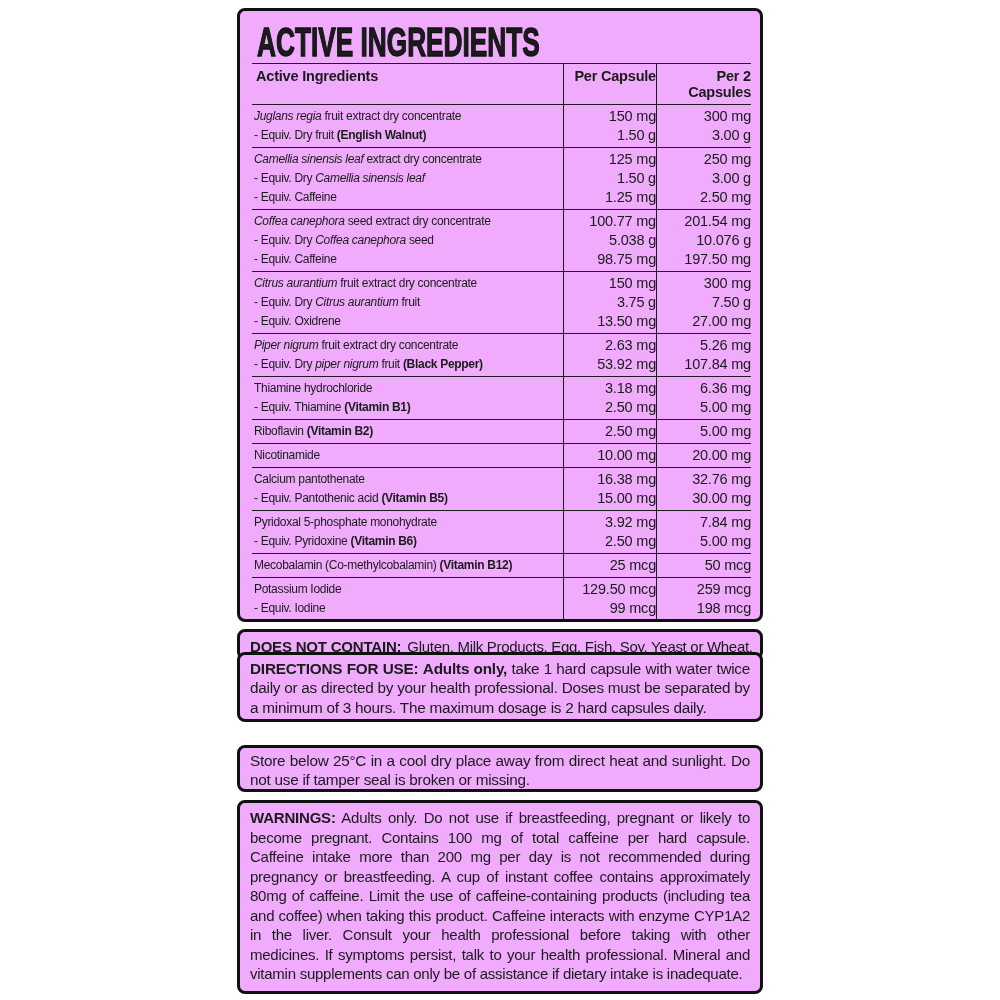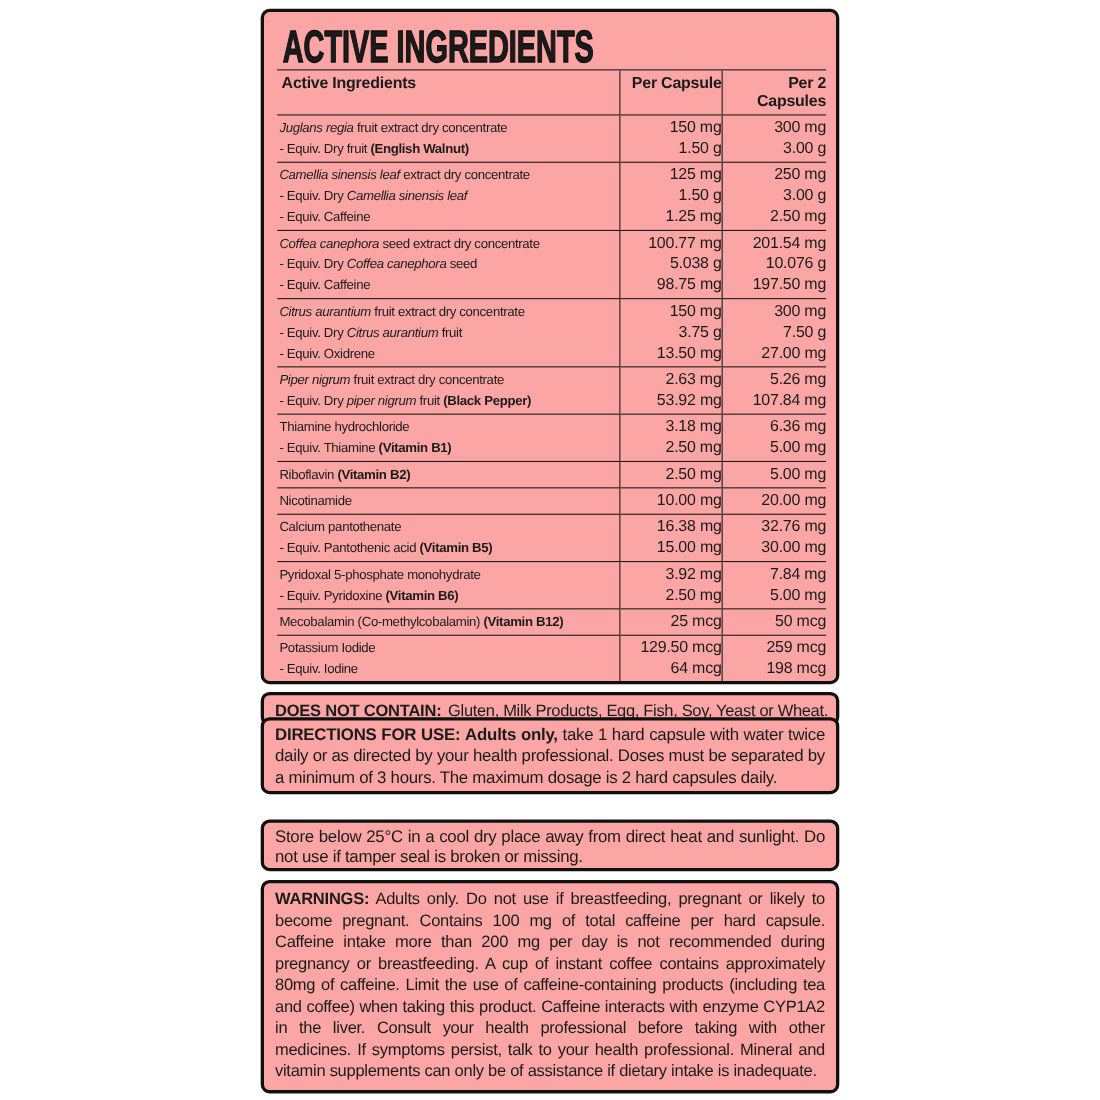--- a/index.html
+++ b/index.html
@@ -6,21 +6,21 @@
   html, body { width: 1000px; height: 1000px; background: #ffffff; }
   body {
     position: relative;
     font-family: "Liberation Sans", "DejaVu Sans", sans-serif;
     color: #1b1b1b;
     -webkit-font-smoothing: antialiased;
   }
   .sheet { position: absolute; left: 237px; top: 8px; width: 526px; height: 986px; }
   .panel {
     position: absolute; left: 0; width: 526px;
-    background: #fca5a5;
+    background: #f0abfc;
     border: 3px solid #101010;
     border-radius: 8px;
   }
   
   .main-panel { top: 0; height: 614px; padding: 6px 9px 0 12px; overflow: hidden; }
   .panel-title { height: 46px; padding: 5px 0 0 5px; }
   .title-inner {
     display: inline-block;
     font-size: 41px; font-weight: bold; line-height: 40px;
     white-space: nowrap; letter-spacing: 0px;
@@ -223,21 +223,21 @@
               <div class="ln">50 mcg</div>
             </div>
           </div>
           <div class="t-row">
             <div class="c name">
               <div class="ln"><span>Potassium Iodide</span></div>
               <div class="ln"><span> - Equiv. Iodine</span></div>
             </div>
             <div class="c val">
               <div class="ln">129.50 mcg</div>
-              <div class="ln">64 mcg</div>
+              <div class="ln">99 mcg</div>
             </div>
             <div class="c val">
               <div class="ln">259 mcg</div>
               <div class="ln">198 mcg</div>
             </div>
           </div>
         </div>
     </div>
   </section>
 

